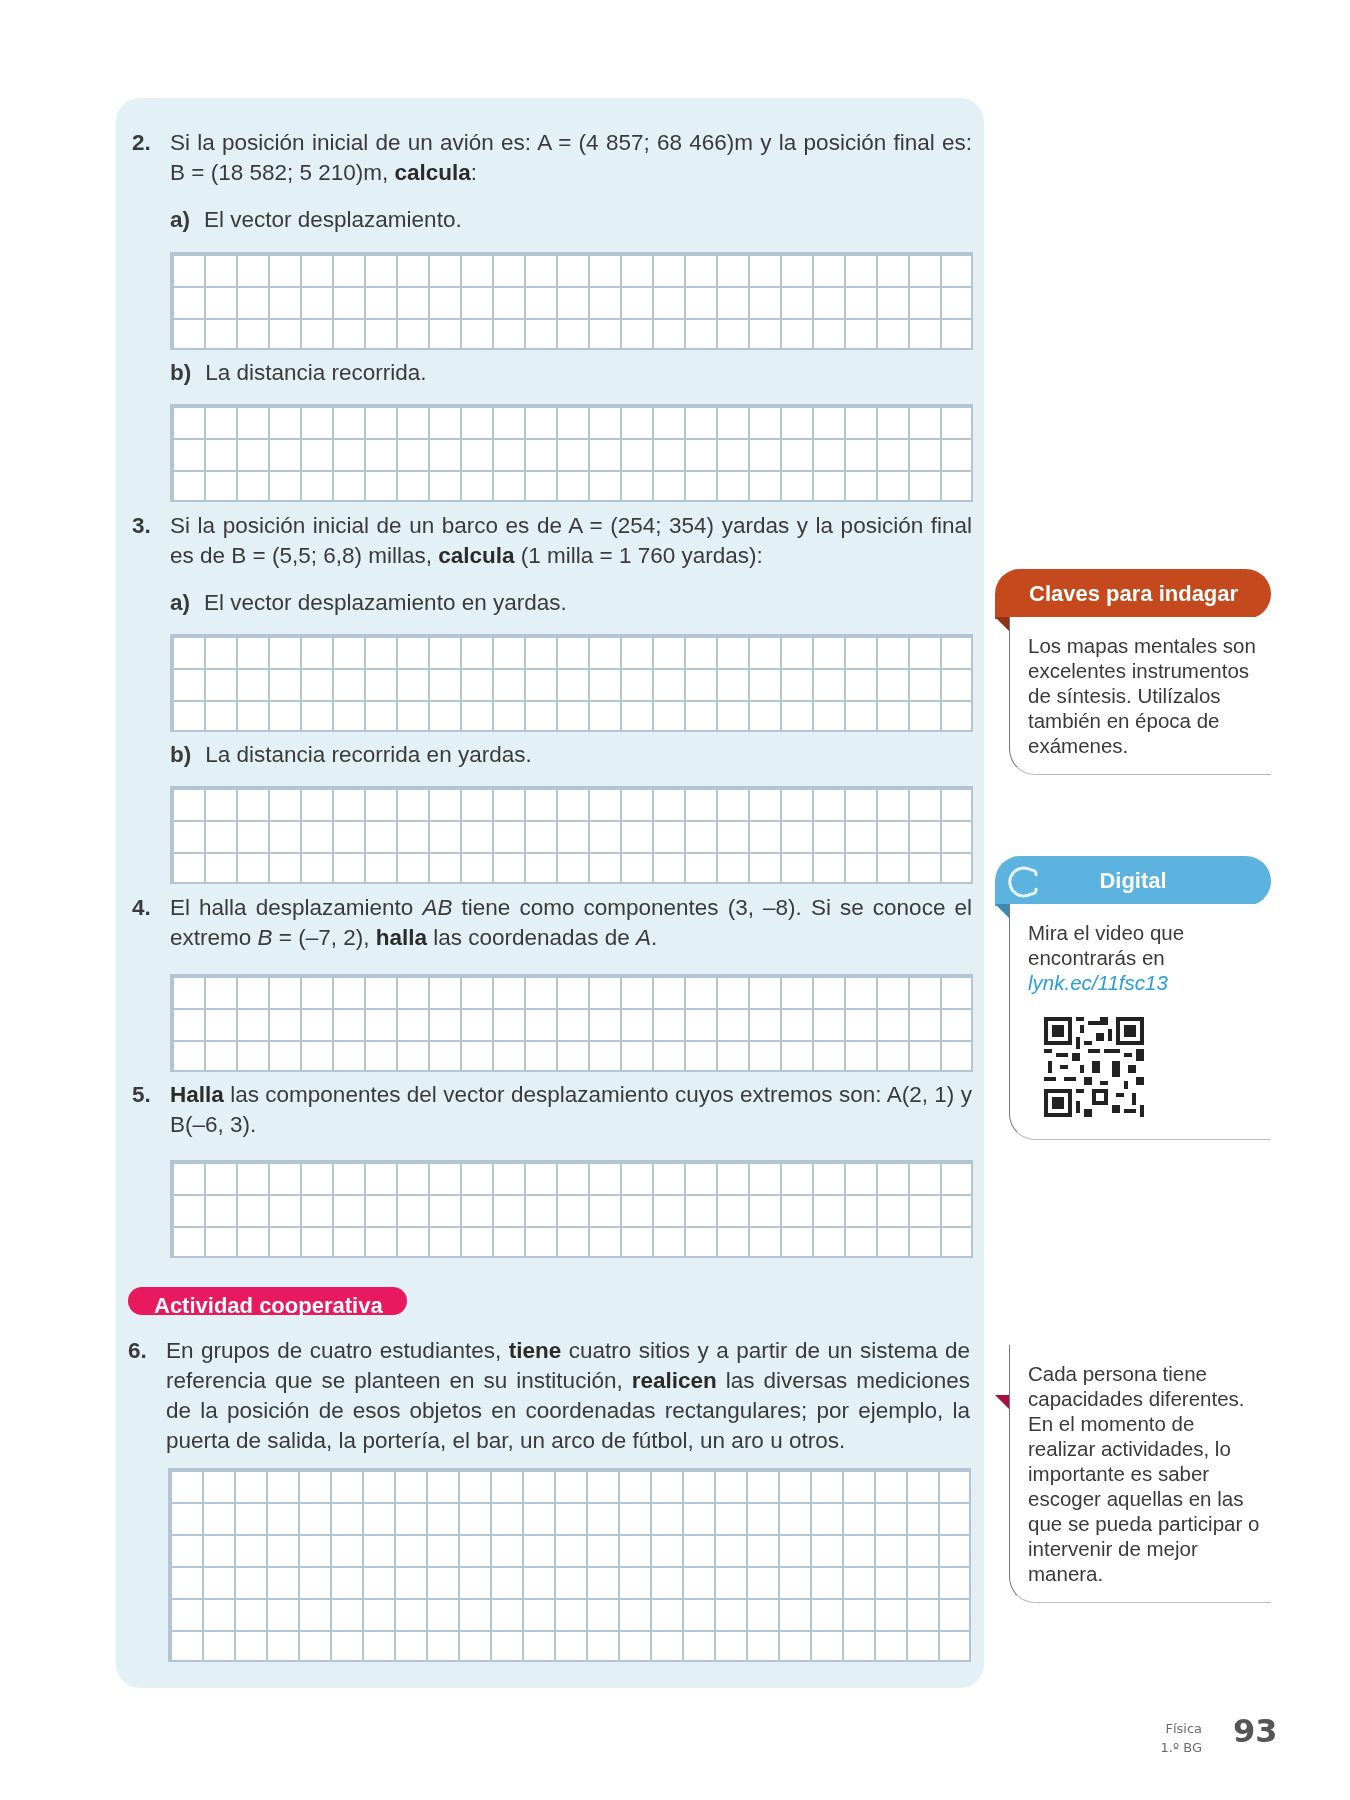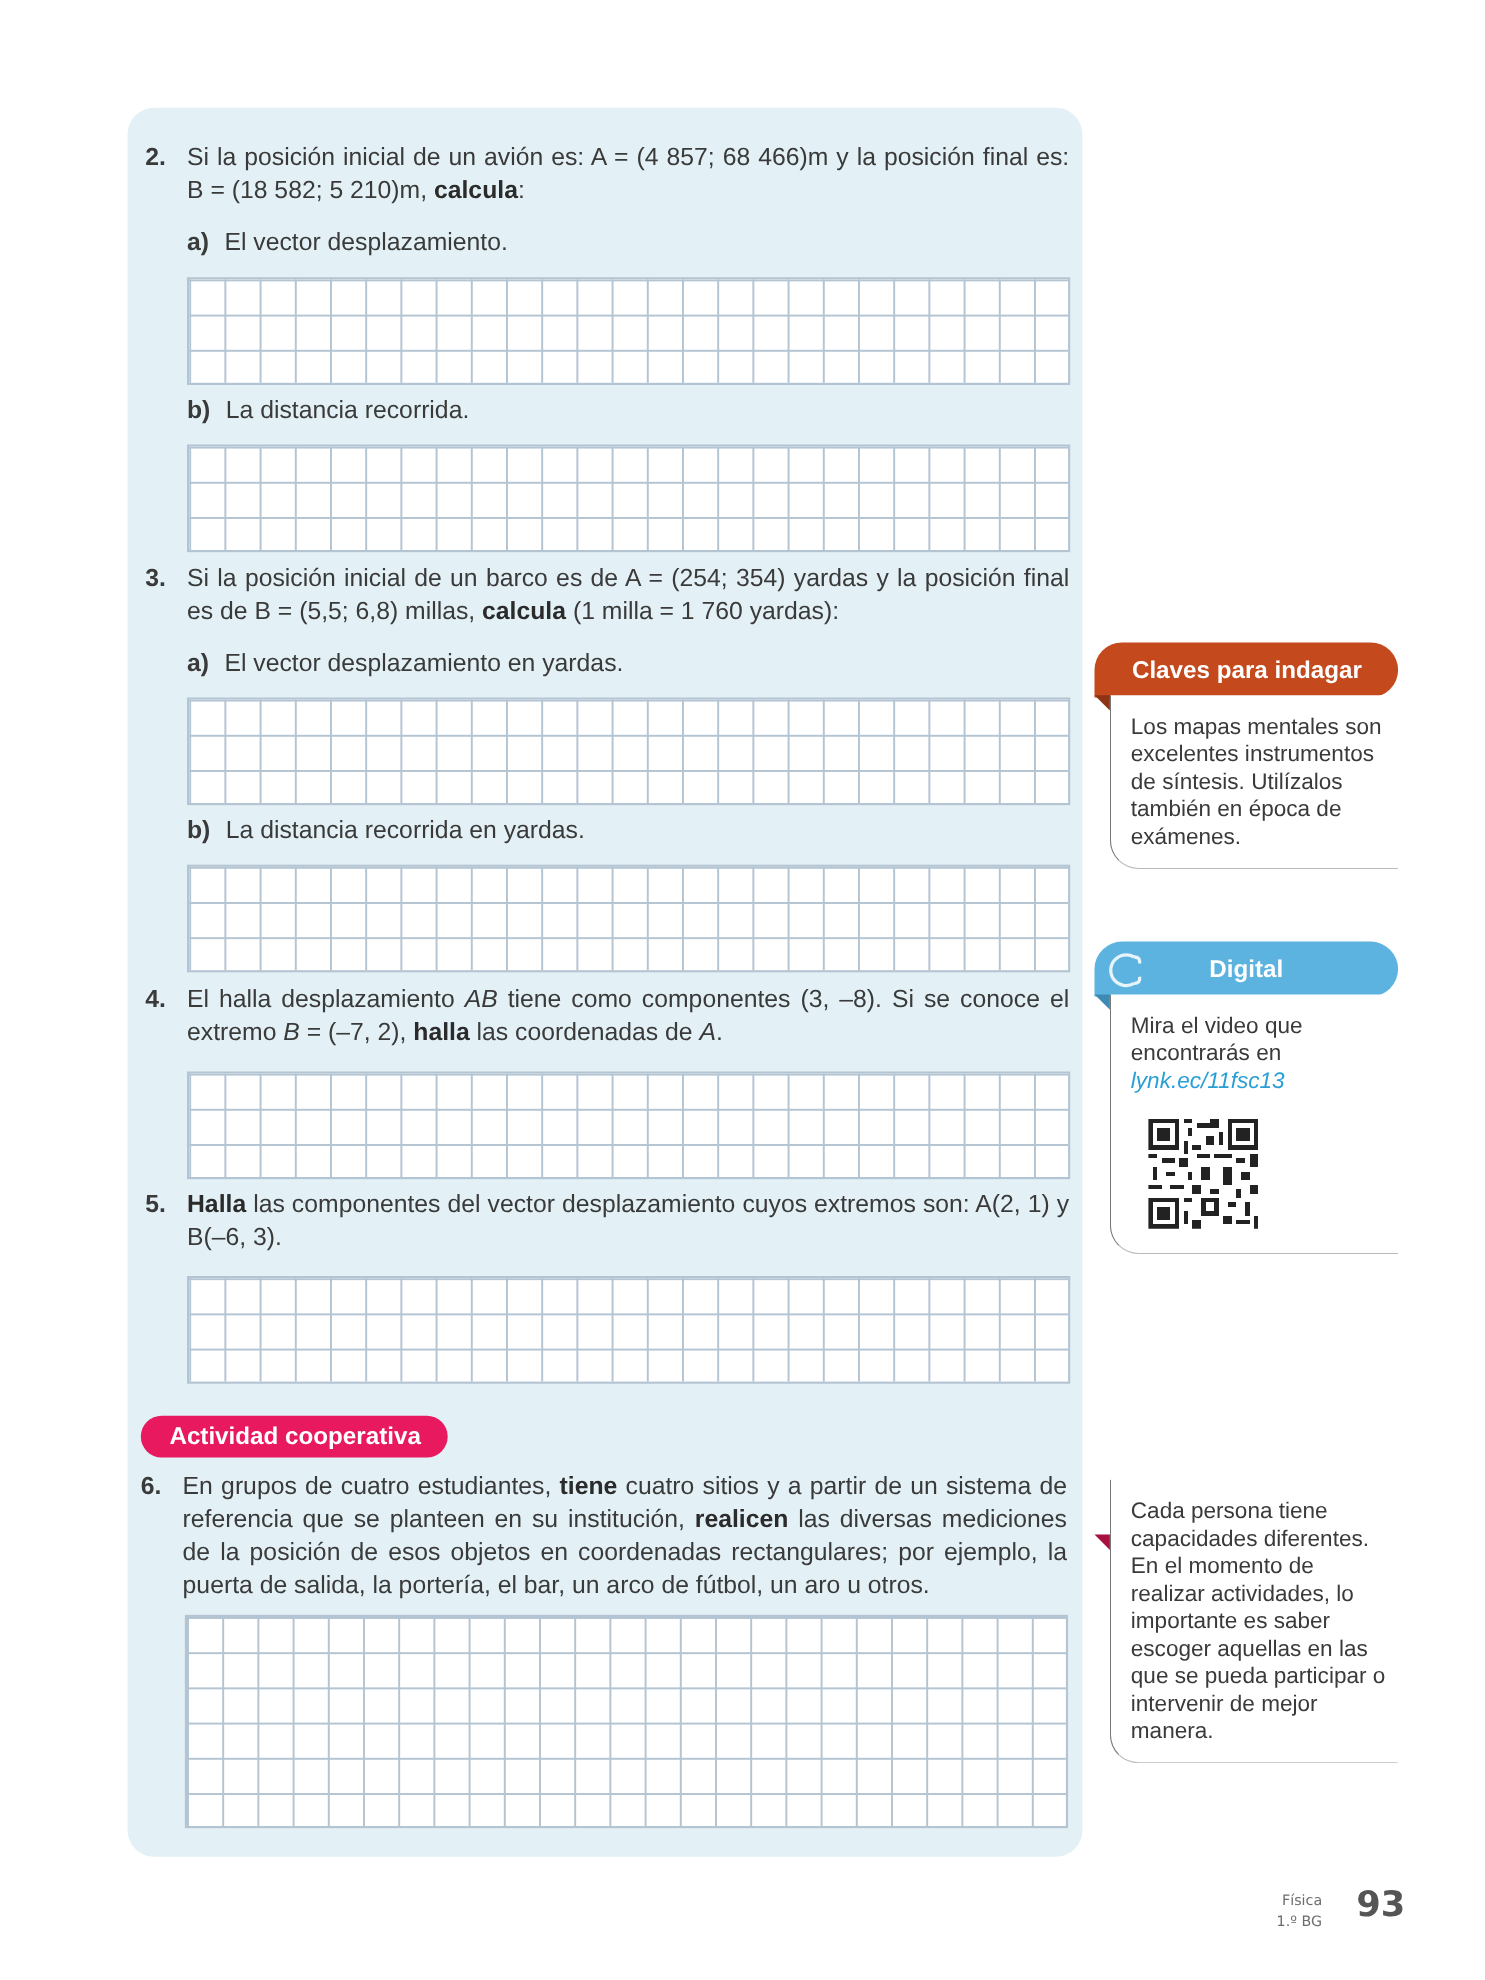--- a/index.html
+++ b/index.html
@@ -32,21 +32,21 @@
     box-sizing: border-box;
     background-image:
       linear-gradient(to right, #b3c4d2 2px, transparent 2px),
       linear-gradient(to bottom, #b3c4d2 2px, transparent 2px);
     cursor: text;
   }
   .g3 { height: 98px; background-size: 32px 32px; }
   .g6 { height: 194px; background-size: 32px 32px; }
 
   .coop-badge {
-    position: absolute; left: 128px; top: 1287px; height: 38px; padding: 0 24px 0 26px;
+    position: absolute; left: 128px; top: 1287px; height: 28px; padding: 0 24px 0 26px;
     background: #e8195f; color: #fff; font-weight: bold; font-size: 22px; line-height: 38px;
     border-radius: 19px; font-family: "Liberation Sans", sans-serif;
   }
 
   .side {
     position: absolute; left: 995px; width: 276px;
   }
   .side .head {
     position: relative; height: 50px; border-radius: 26px 26px 26px 0;
     color: #fff; font-weight: bold; font-size: 22px; line-height: 50px;
@@ -122,21 +122,21 @@
 </div>
 <div class="grid g3" style="top:1160px;"></div>
 
 <div class="coop-badge">Actividad cooperativa</div>
 <div class="q" style="top:1336px; left:128px; width:842px;">
   <span class="num">6.</span>
   <span class="txt"><span>En grupos de cuatro estudiantes, </span><b>tiene</b><span> cuatro sitios y a partir de un sistema de referencia que se planteen en su institución, </span><b>realicen</b><span> las diversas mediciones de la posición de esos objetos en coordenadas rectangulares; por ejemplo, la puerta de salida, la portería, el bar, un arco de fútbol, un aro u otros.</span></span>
 </div>
 <div class="grid g6" style="top:1468px; left:168px;"></div>
 
-<div class="side" style="top:584px;">
+<div class="side" style="top:569px;">
   <div class="head" style="background:#c4491c;">Claves para indagar</div>
   <div class="fold" style="border-top-color:#8e3313;"></div>
   <div class="body">Los mapas mentales son excelentes instrumentos de síntesis. Utilízalos también en época de exámenes.</div>
 </div>
 
 <div class="side" style="top:856px;">
   <div class="head" style="background:#5cb3e0; padding-left:0; text-align:center;">
     <svg class="digital-icon" viewBox="0 0 40 44">
       <path d="M30 10 A14 14 0 1 0 30 34" fill="none" stroke="#ffffff" stroke-width="3" opacity="0.85"></path>
       <path d="M30 10 q6 0 5 6 M30 34 q6 0 5 -6" fill="none" stroke="#ffffff" stroke-width="3" opacity="0.85"></path>

